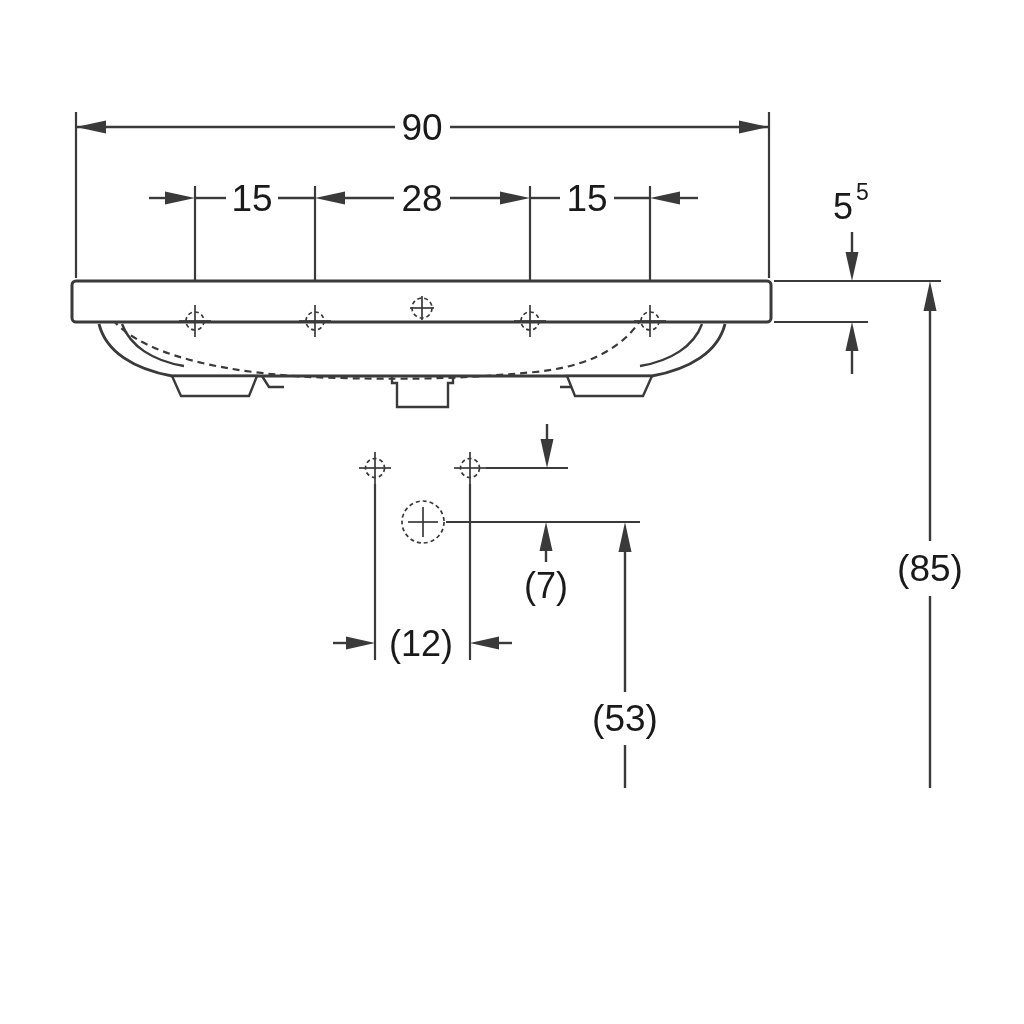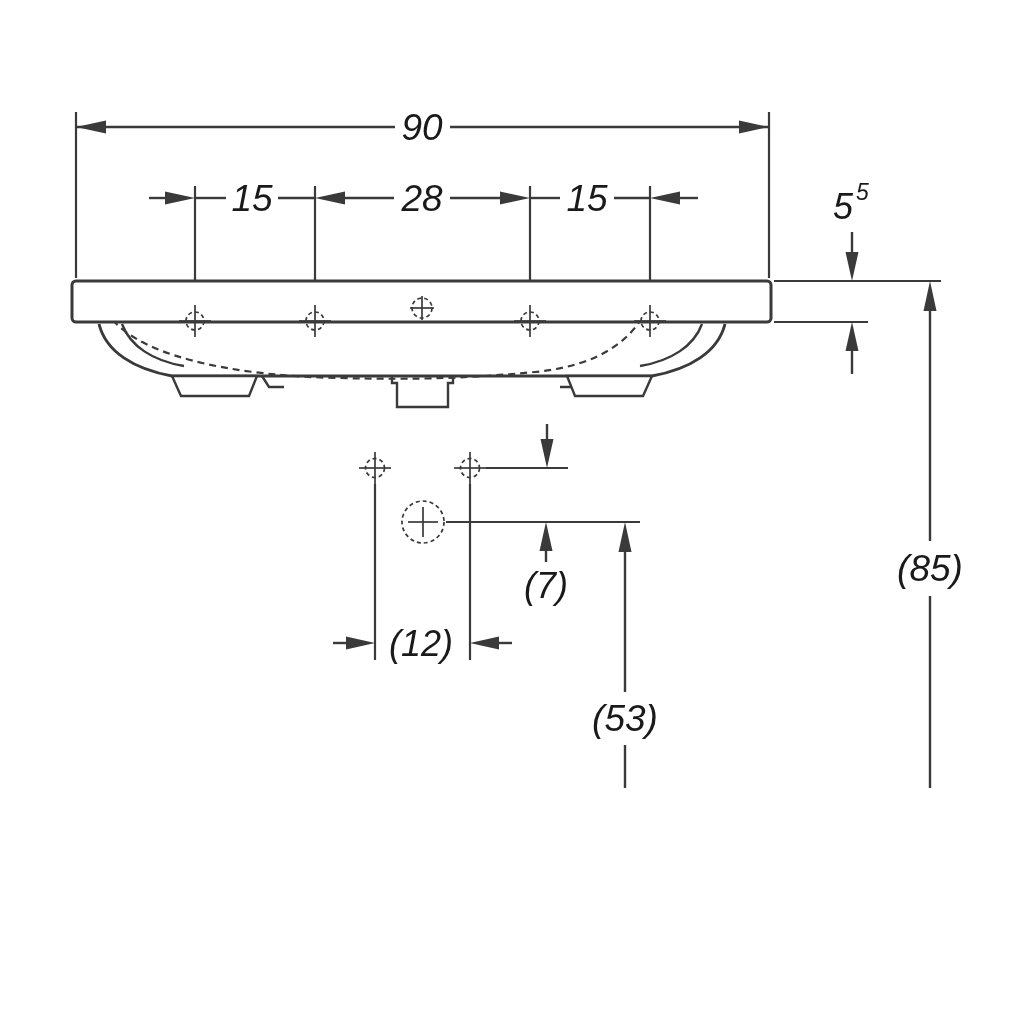--- a/index.html
+++ b/index.html
@@ -1,17 +1,17 @@
 <!DOCTYPE html>
 <html><head>
 <meta charset="utf-8">
 <style>
   html,body{margin:0;padding:0;background:#ffffff;}
   .page{width:1024px;height:788px;background:#ffffff;position:relative;overflow:hidden;
-        font-family:"Liberation Sans",sans-serif;font-style:italic;}
+        font-family:"Liberation Sans",sans-serif;}
   svg{display:block;}
   .ln   {stroke:#3a3a3a;stroke-width:3;fill:none;}
   .dln  {stroke:#3a3a3a;stroke-width:2.4;fill:none;}
   .ext  {stroke:#3a3a3a;stroke-width:2.2;fill:none;}
   .thin {stroke:#3a3a3a;stroke-width:1.7;fill:none;}
   .dash {stroke:#3a3a3a;stroke-width:2.2;fill:none;stroke-dasharray:7 5;}
   .dashc{stroke:#3a3a3a;stroke-width:1.7;fill:none;stroke-dasharray:4 3;}
   .arr  {fill:#3a3a3a;stroke:none;}
   .txt  {fill:#1a1a1a;font-family:"Liberation Sans",sans-serif;font-size:37px;}
   .txtm {fill:#1a1a1a;font-family:"Liberation Sans",sans-serif;font-size:36px;}

